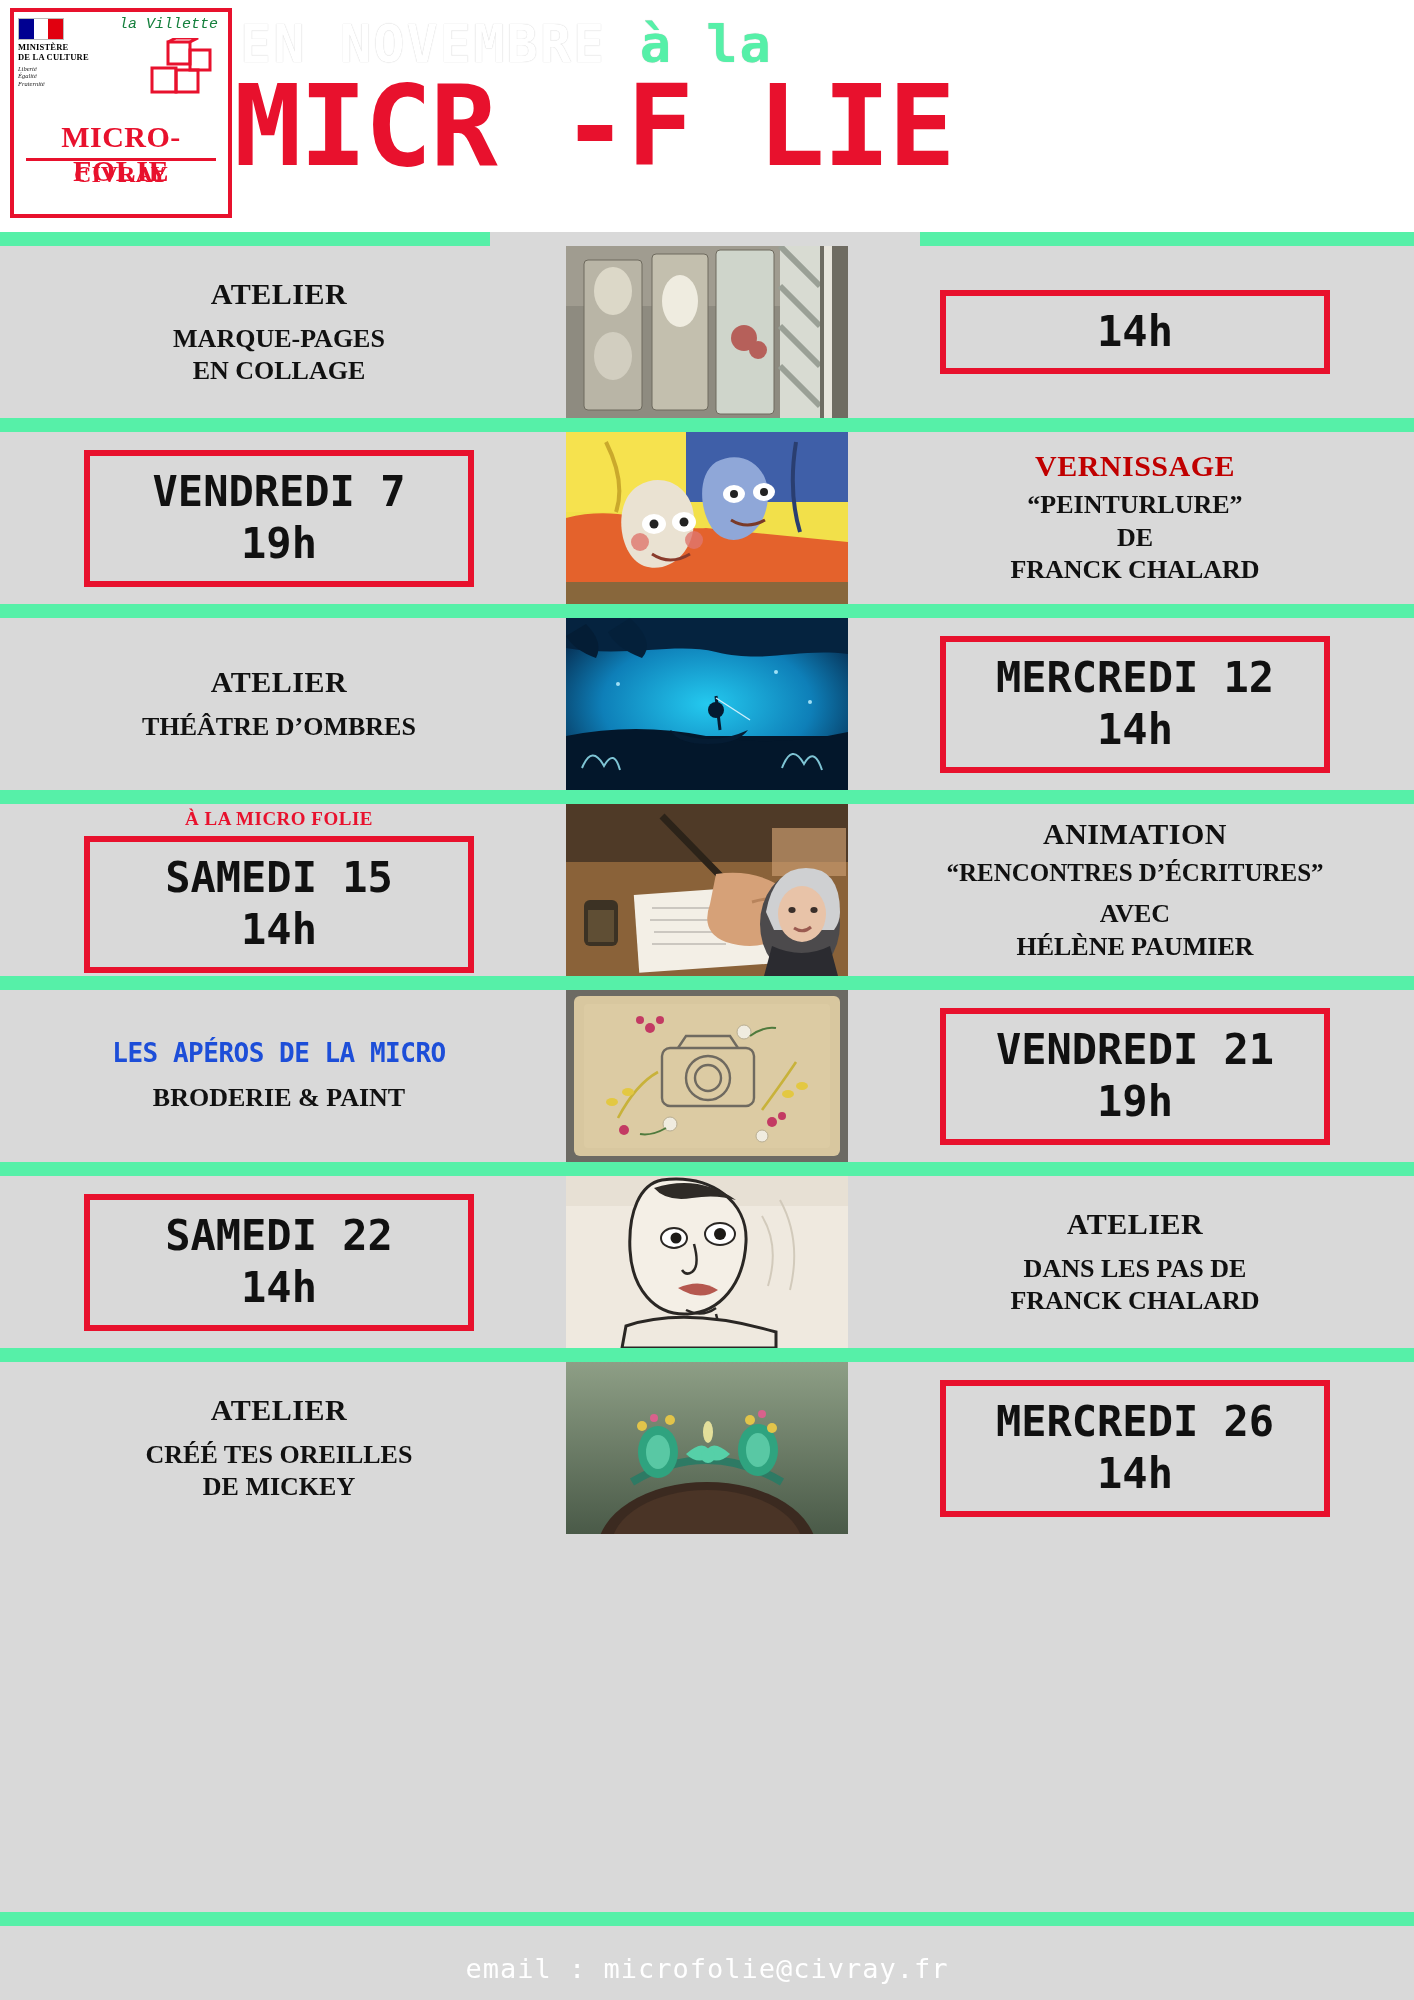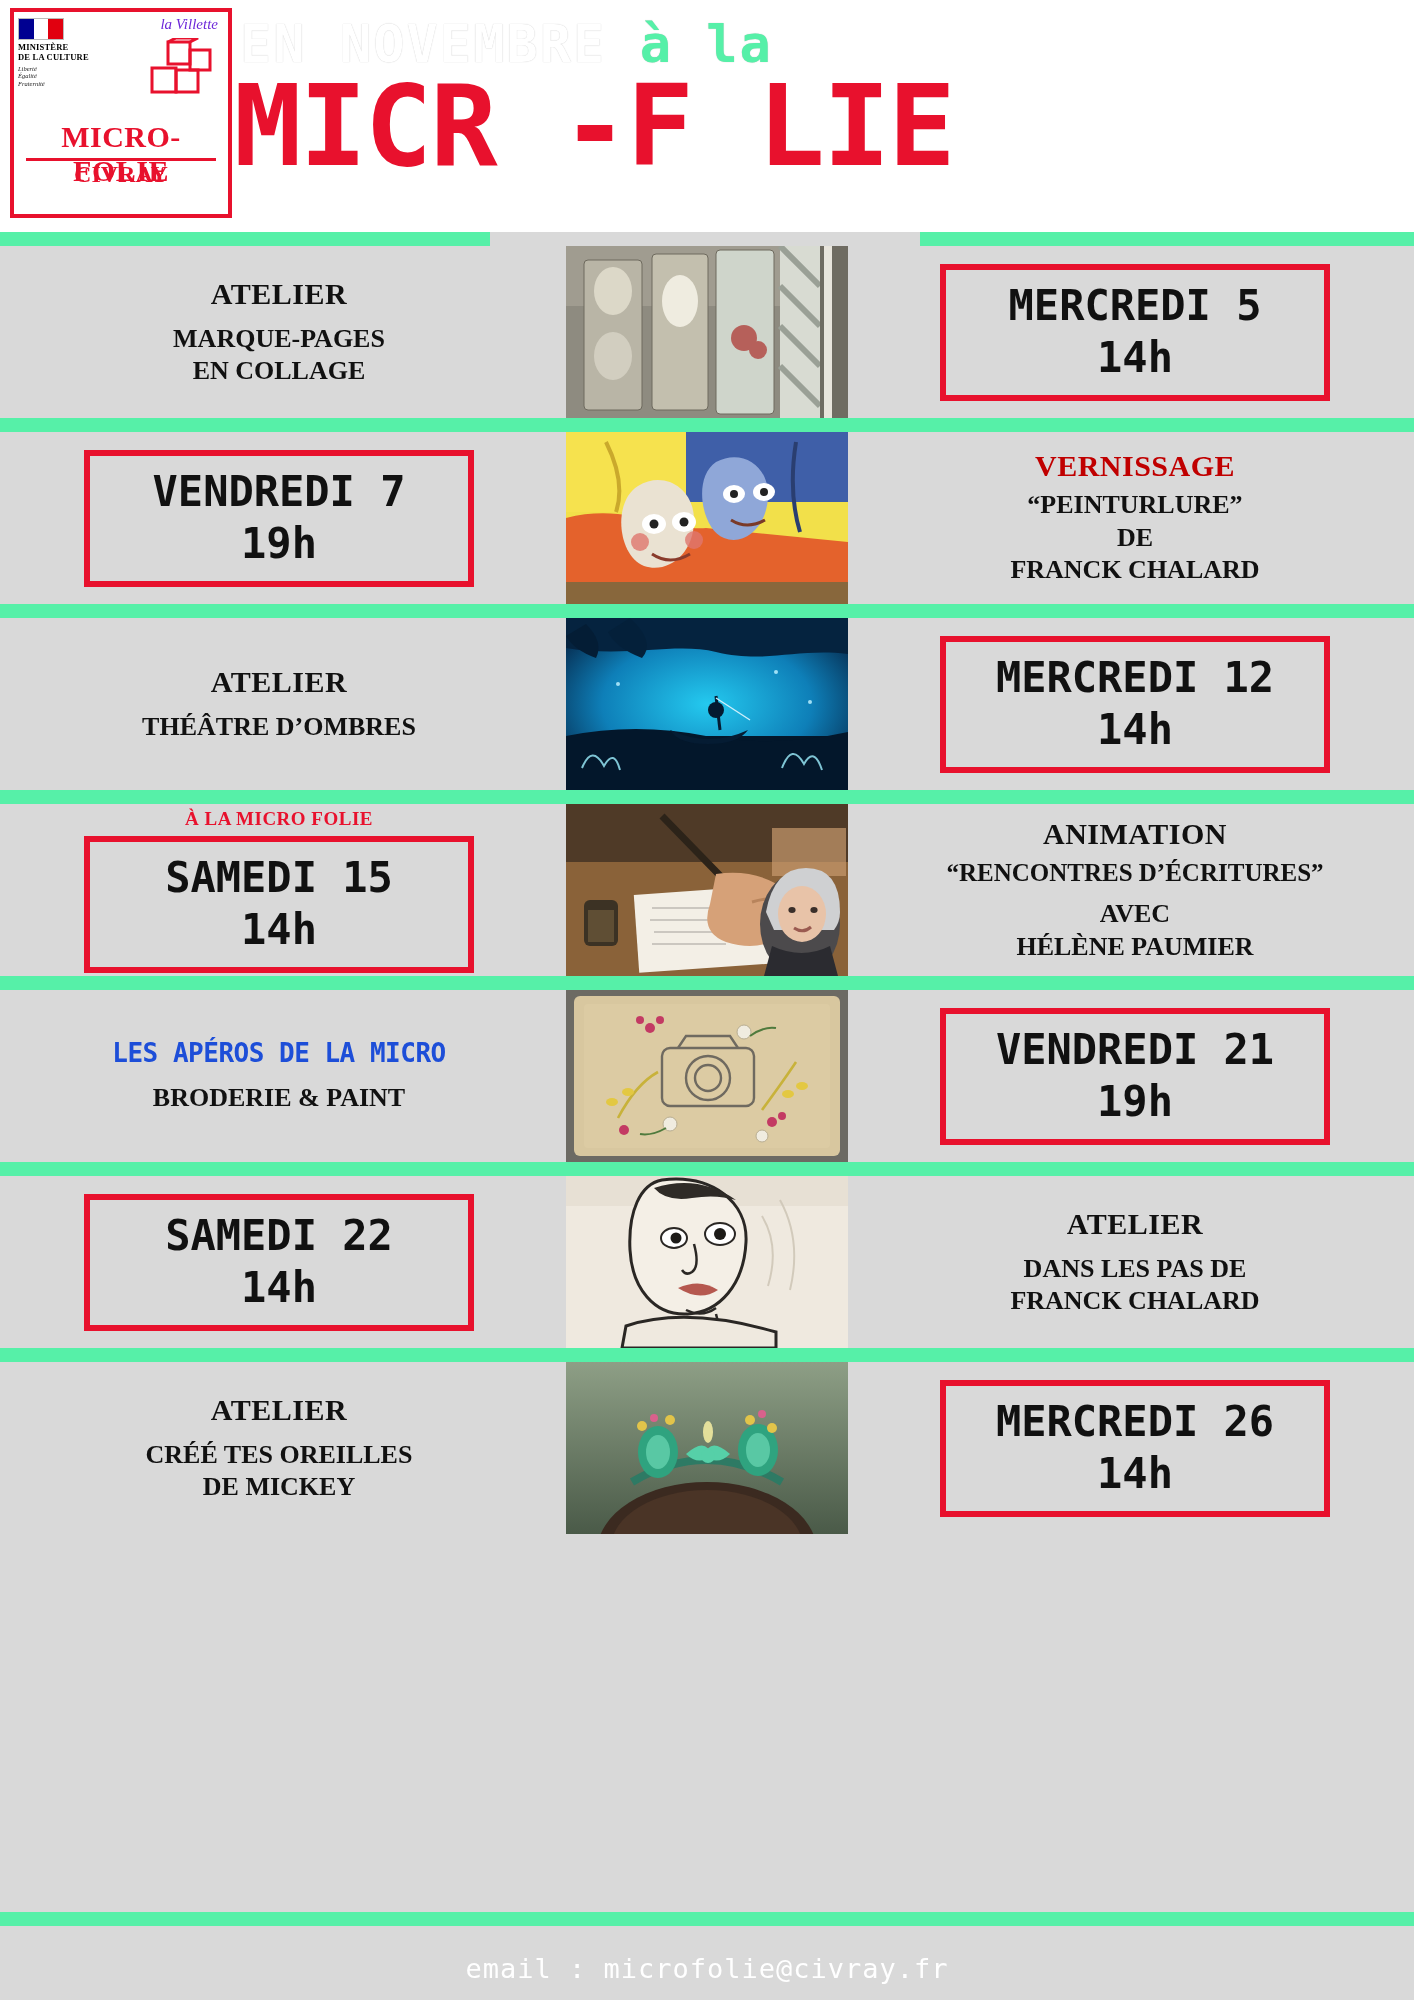--- a/index.html
+++ b/index.html
@@ -49,22 +49,22 @@
     border: 1px solid #bbb;
   }
   .logo-flag i { flex: 1 1 auto; display: block; height: 100%; }
   .logo-flag i:nth-child(1) { background: #000091; }
   .logo-flag i:nth-child(2) { background: #fff; }
   .logo-flag i:nth-child(3) { background: #e1000f; }
   .ministere-line { font-weight: bold; font-size: 8.5px; letter-spacing: .2px; }
   .devise { font-style: italic; font-size: 6.5px; line-height: 1.2; margin-top: 2px; color: #222; }
   .lavillette {
     position: absolute; right: 10px; top: 4px;
-    font-family: Liberation Serif, serif;
-    font-size: 15px; font-style: italic; color: #6d28d9;
+    font-family: Liberation Mono, monospace;
+    font-size: 15px; font-style: italic; color: #15803d;
     text-align: right; width: 110px;
   }
   .cubes { position: absolute; right: 14px; top: 26px; }
   .cubes svg { display: block; }
   .logo-title {
     position: absolute;
     left: 0; right: 0; top: 108px;
     text-align: center;
     font-family: "Liberation Serif", serif;
     font-weight: bold;
@@ -306,21 +306,20 @@
             <g stroke="#9aa096" stroke-width="6">
               <path d="M214 0 L254 40 M214 40 L254 80 M214 80 L254 120 M214 120 L254 160"></path>
             </g>
             <rect x="254" y="0" width="28" height="172" fill="#6f6c62"></rect>
             <rect x="258" y="0" width="8" height="172" fill="#e8e5dc"></rect>
           </svg>
         </div>
       </div>
       <div class="cell">
         <div class="date-box">
-          <span>MERCREDI 5</span>
           <span class="d2">14h</span>
         </div>
       </div>
     </div>
 
     <div class="sep"></div>
 
     <div class="row">
       <div class="cell">
         <div class="date-box">

